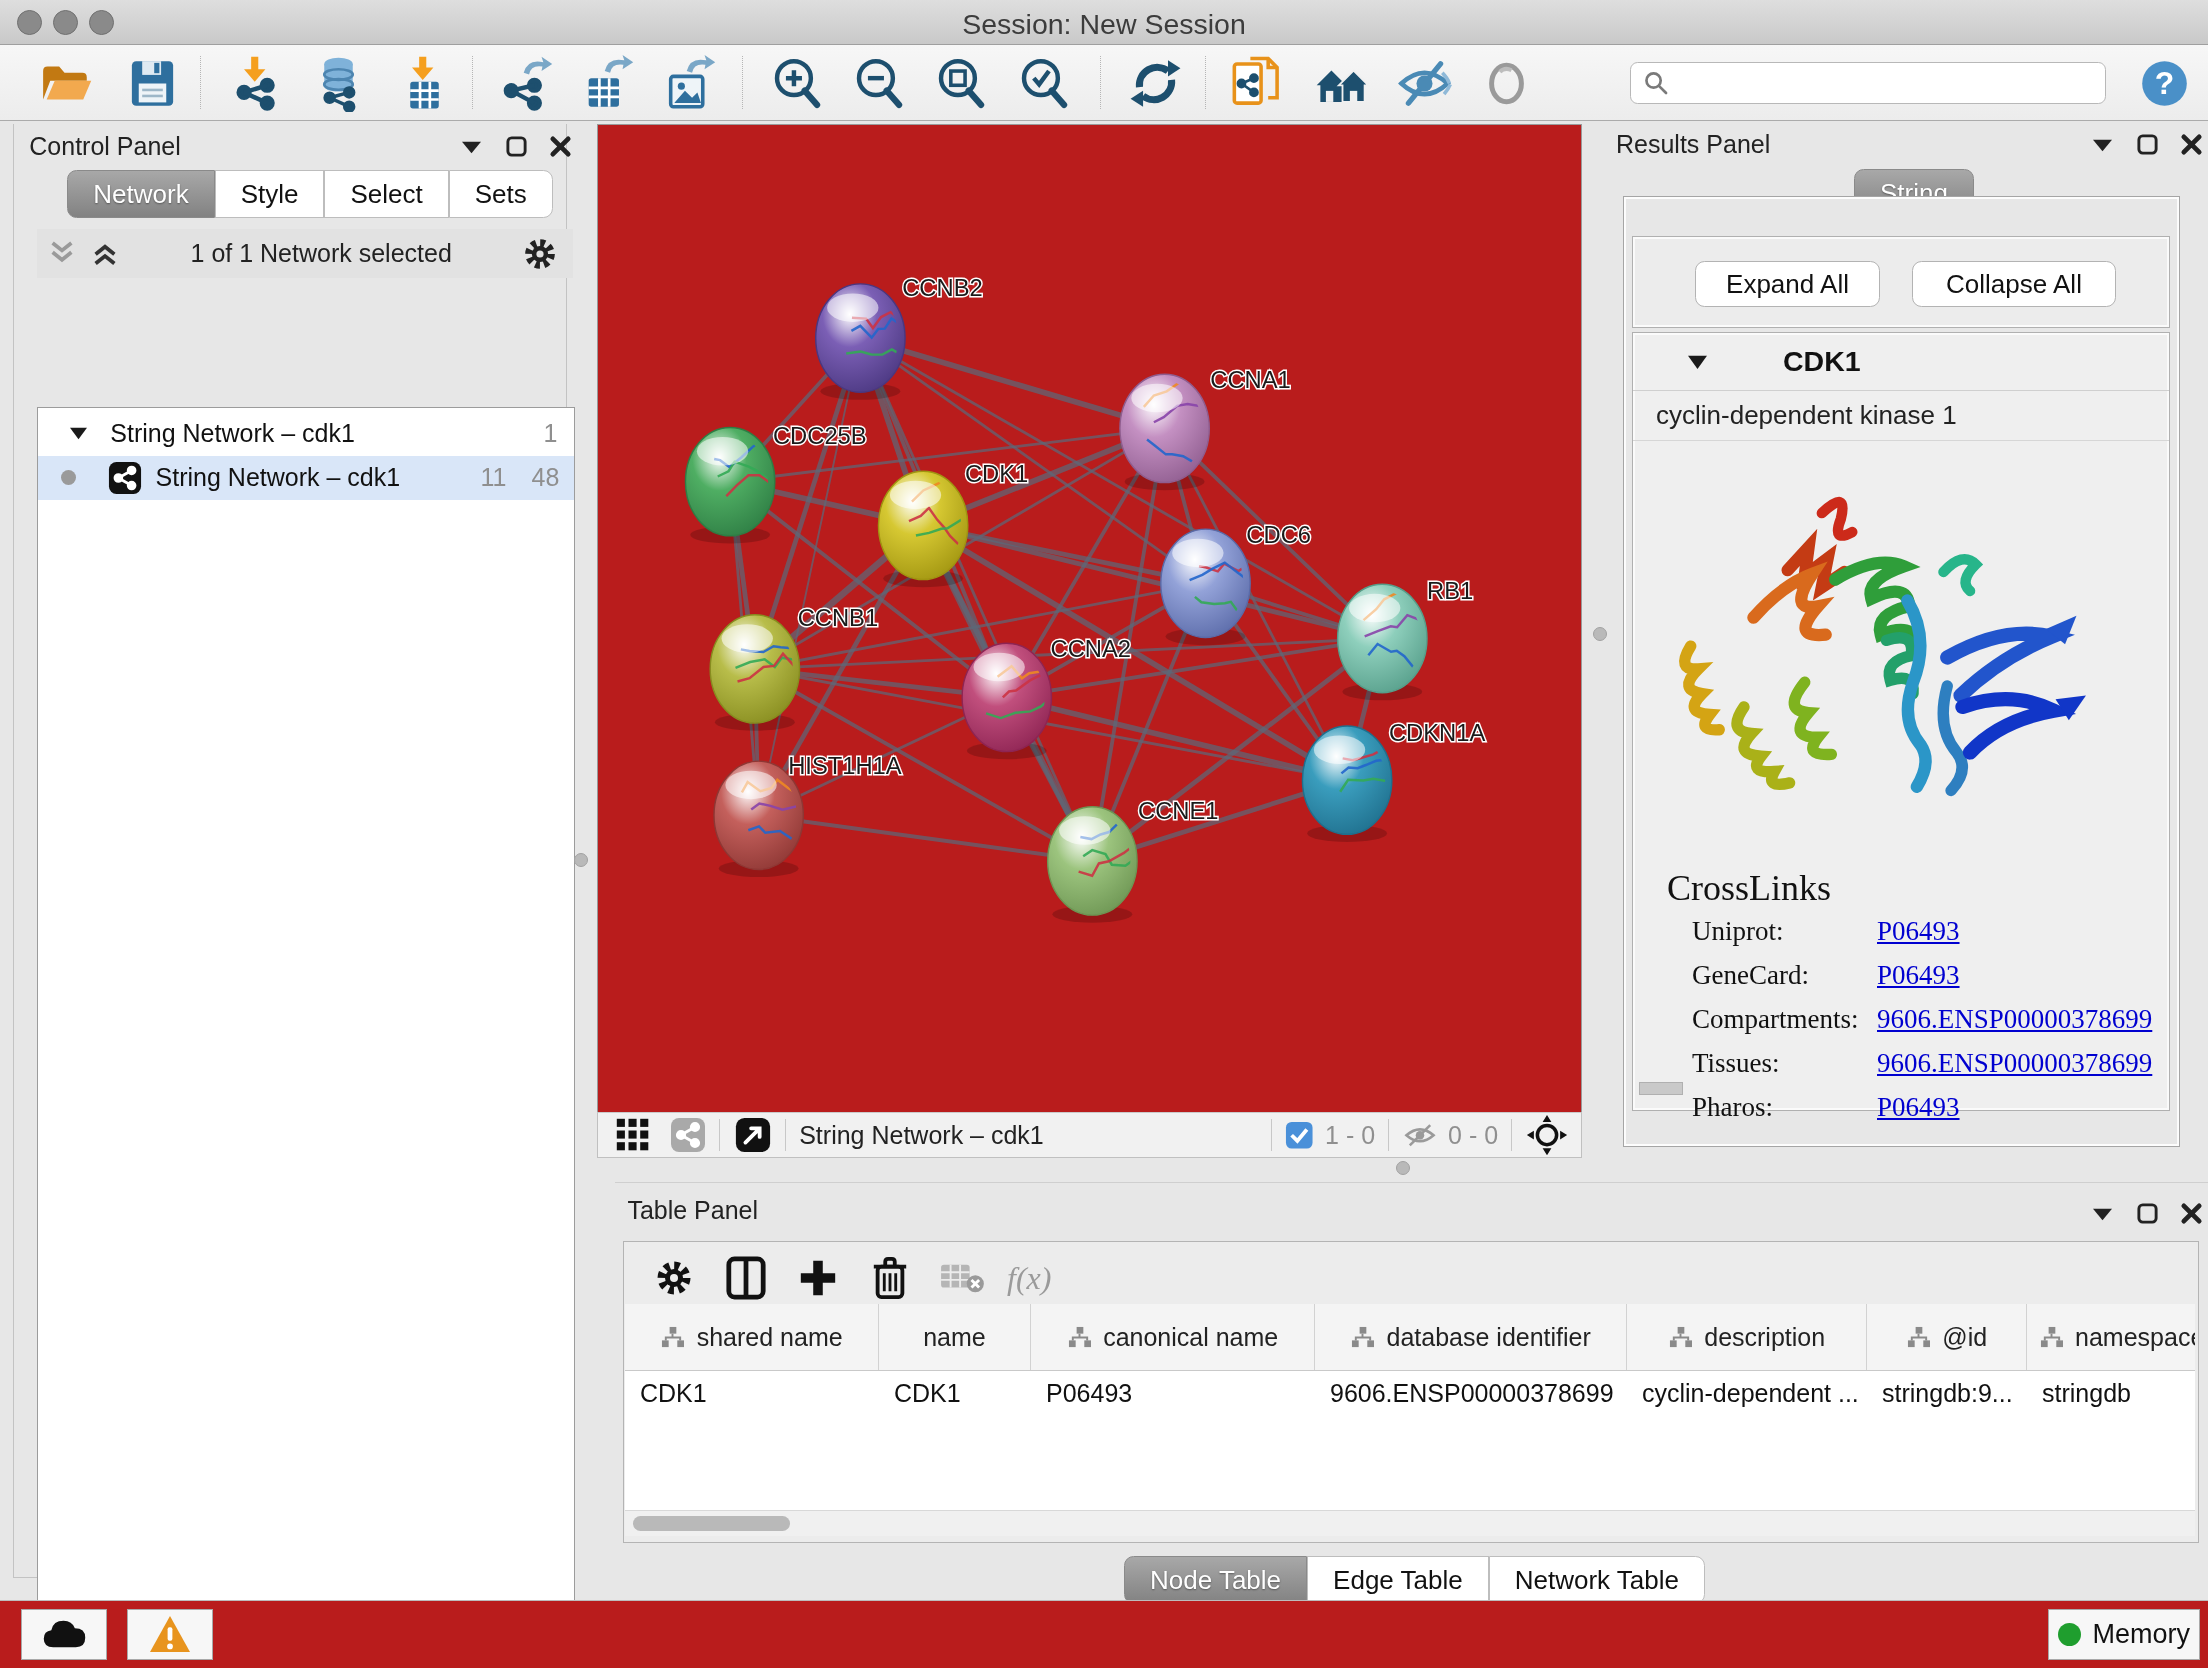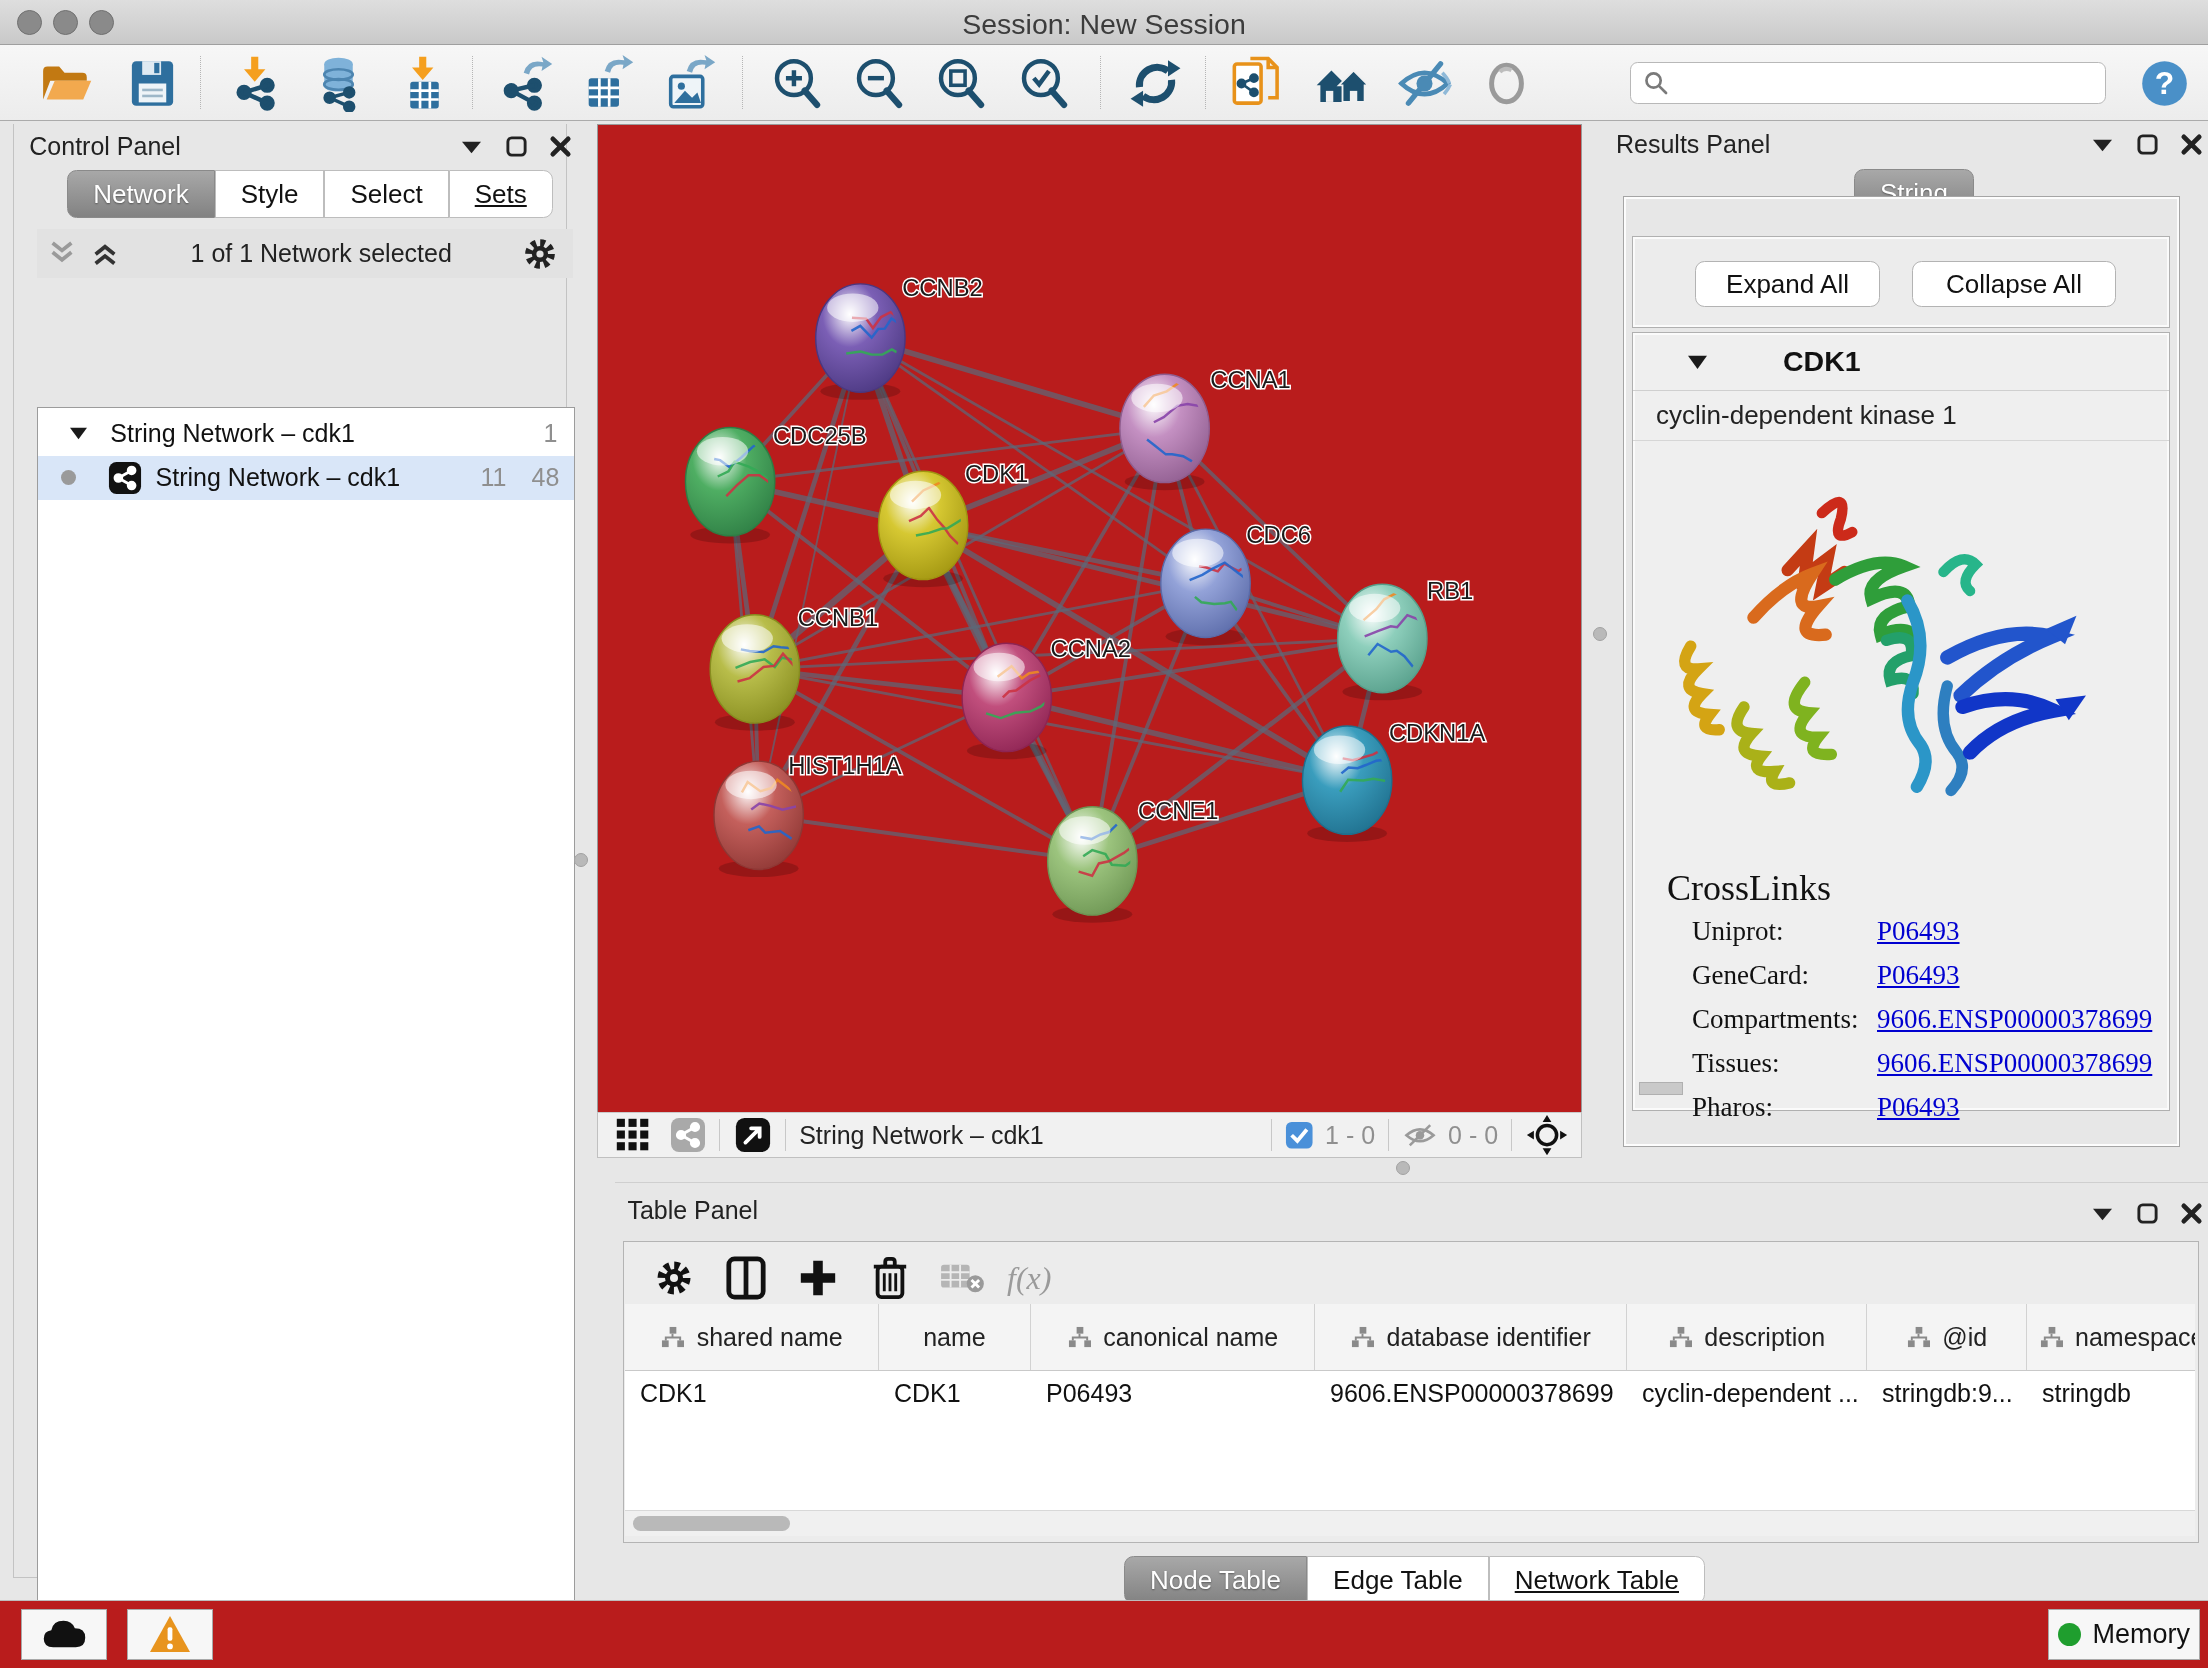--- a/index.html
+++ b/index.html
@@ -23,21 +23,21 @@
     border:1.9px solid #b8b8b8;border-radius:7.6px;display:flex;align-items:center;padding-left:11.4px;box-sizing:border-box;}
 
   
   .panel-title{font-size:25px;color:#222;}
   .winbtns{display:flex;gap:21px;align-items:center;}
 
   
   .tab{height:46px;display:inline-flex;align-items:center;justify-content:center;
     font-size:26px;color:#111;background:#fff;border:1px solid #bdbdbd;padding:0 25px;}
   .tab.first{border-radius:9.5px 0 0 9.5px;}
-  .tab.last{border-radius:0 9.5px 9.5px 0;text-decoration:underline;}
+  .tab.last{border-radius:0 9.5px 9.5px 0;}
   .tab.active{background:linear-gradient(#a8a8a8,#828282);color:#fff;border-color:#8a8a8a;
     text-shadow:0 1px 1.9px rgba(0,0,0,.4);}
   .tab.solo{border-radius:9.5px;}
 
   
   #control-panel{left:13.3px;top:124px;width:552px;height:1453px;border:1px solid #c3c3c3;border-top:none;}
   #cp-tree{left:23px;top:283px;width:536px;height:1284px;background:#fff;border:1.9px solid #9c9c9c;}
   .tree-row{height:44px;display:flex;align-items:center;font-size:25px;color:#111;}
   .tree-row.selected{background:#d9e6f8;}
   .dim{color:#8f8f8f;}

